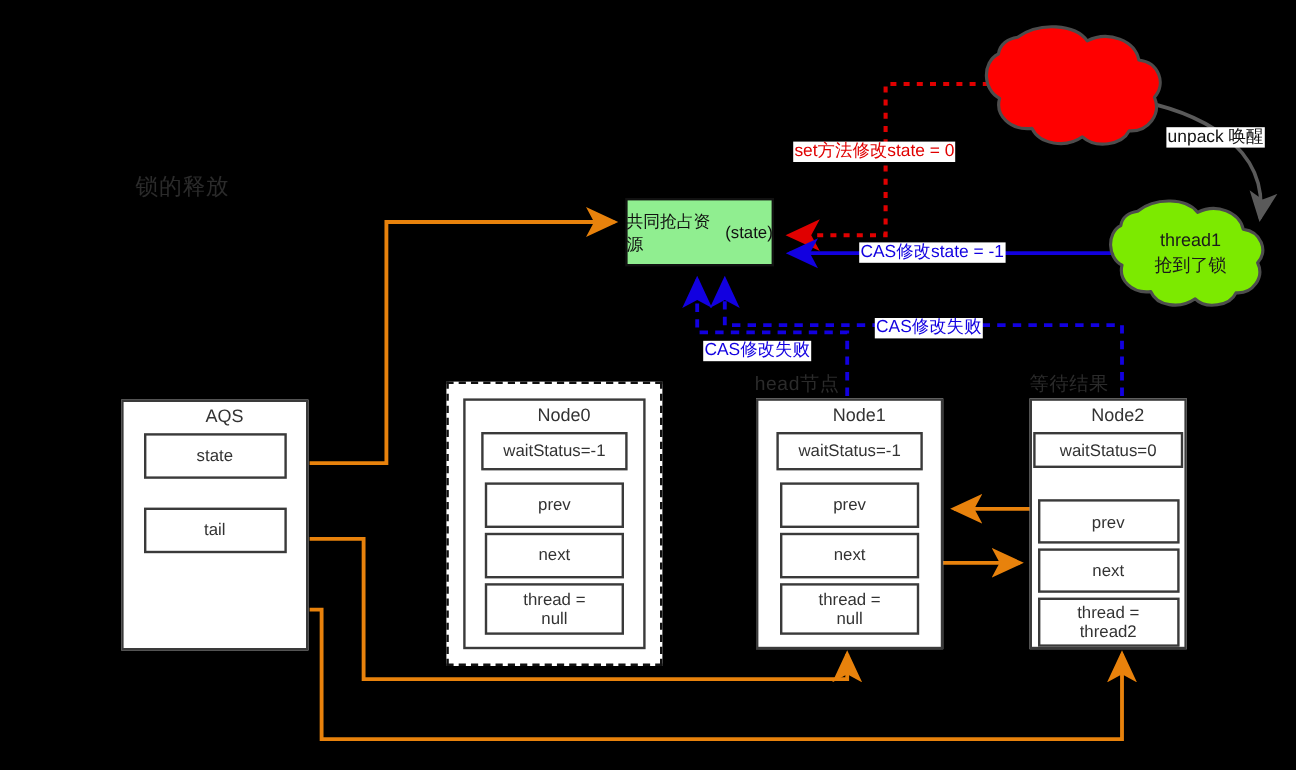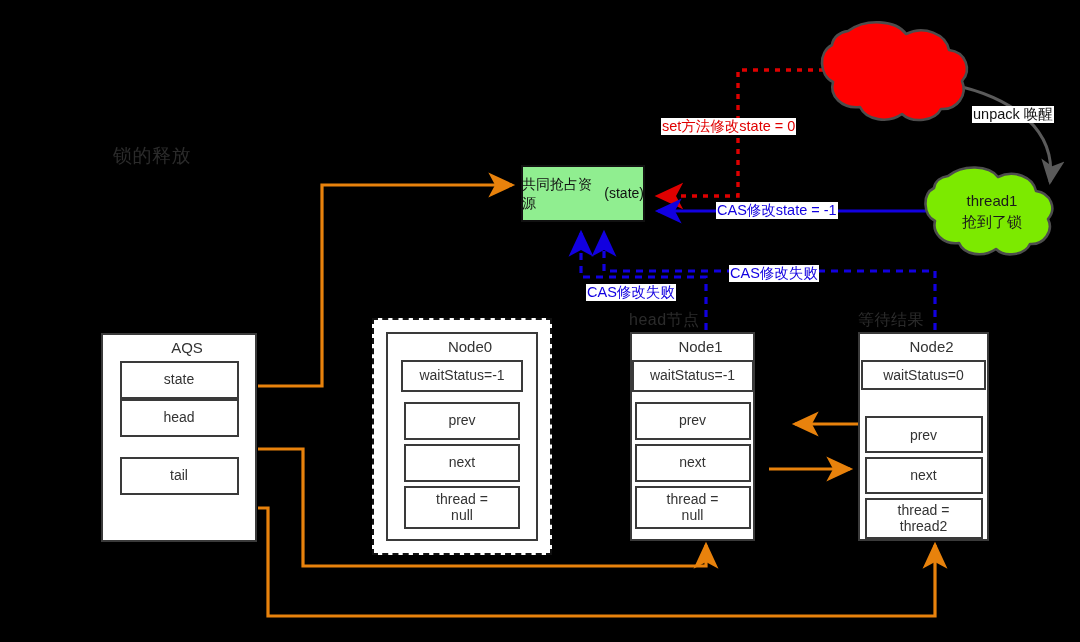--- a/index.html
+++ b/index.html
@@ -125,39 +125,38 @@
   <div class="elabel blue" style="left:716px;top:202px;text-align:center;">CAS修改state = -1</div>
 
   <div class="elabel blue" style="left:586px;top:284px;">CAS修改失败</div>
 
   <div class="elabel blue" style="left:729px;top:265px;">CAS修改失败</div>
 
   <div class="elabel" style="left:972px;top:106px;color:#111;">unpack 唤醒</div>
 
   <div class="wbox" style="left:101px;top:333px;width:156px;height:209px;position:absolute;">
     <div class="title">AQS</div>
-    <div class="field" style="width:119px;height:38px;">state</div>
-    <div class="field" style="width:119px;height:38px;margin-bottom:20px;">head</div>
+    <div class="field" style="width:119px;height:38px;margin-bottom:24px;">state</div>
     <div class="field" style="width:119px;height:38px;">tail</div>
   </div>
 
   <div class="dashwrap" style="left:372px;top:318px;width:180px;height:237px;"></div>
 
   <div class="wbox" style="left:386px;top:332px;width:152px;height:209px;position:absolute;">
     <div class="title">Node0</div>
     <div class="field" style="width:122px;height:32px;margin-bottom:10px;">waitStatus=-1</div>
     <div class="field" style="width:116px;height:38px;margin-bottom:4px;">prev</div>
     <div class="field" style="width:116px;height:38px;margin-bottom:4px;">next</div>
     <div class="field" style="width:116px;height:43px;flex-direction:column;">
       <span>thread =</span>
       <span>null</span>
     </div>
   </div>
 
-  <div class="wbox" style="left:630px;top:332px;width:125px;height:209px;position:absolute;">
+  <div class="wbox" style="left:630px;top:332px;width:156px;height:209px;position:absolute;">
     <div class="title">Node1</div>
     <div class="field" style="width:122px;height:32px;margin-bottom:10px;">waitStatus=-1</div>
     <div class="field" style="width:116px;height:38px;margin-bottom:4px;">prev</div>
     <div class="field" style="width:116px;height:38px;margin-bottom:4px;">next</div>
     <div class="field" style="width:116px;height:43px;flex-direction:column;">
       <span>thread =</span>
       <span>null</span>
     </div>
   </div>
 

